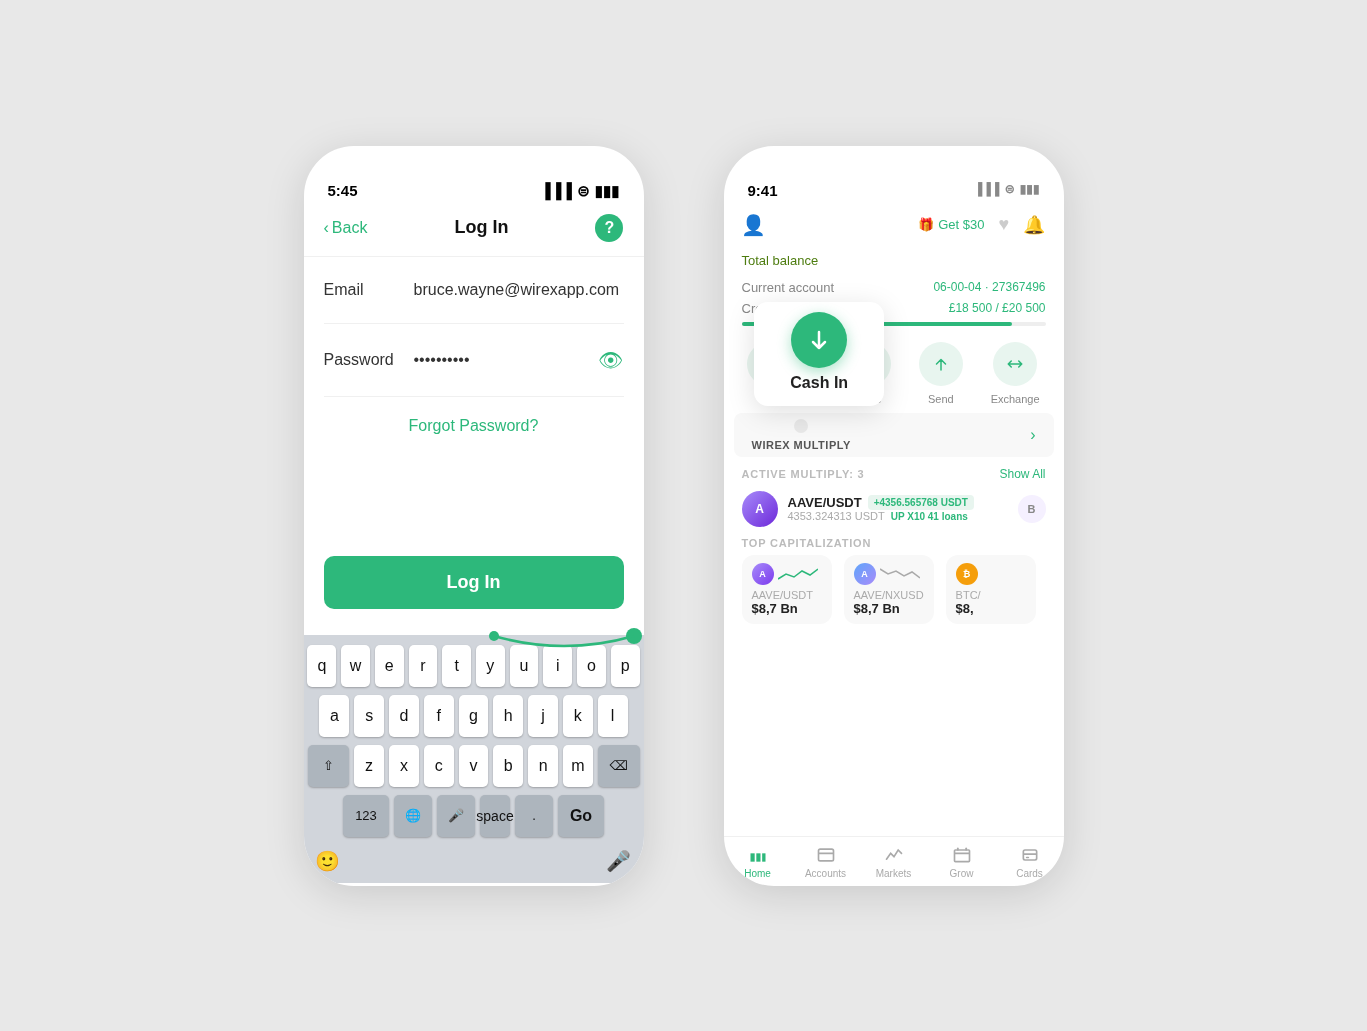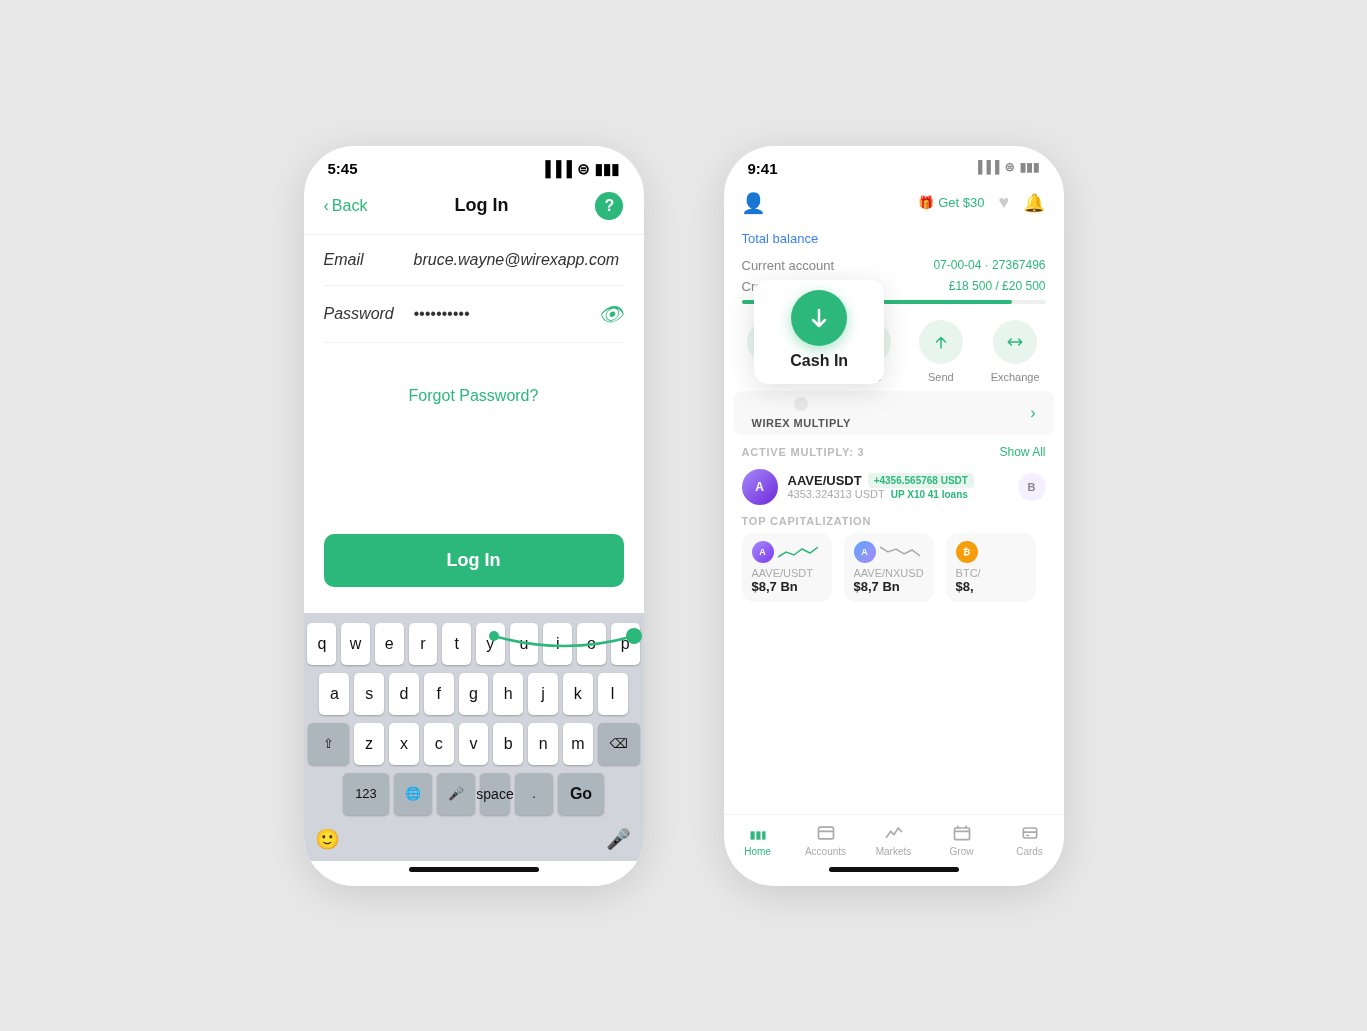--- a/index.html
+++ b/index.html
@@ -69,42 +69,41 @@
       border-radius: 50%;
       display: flex; align-items: center; justify-content: center;
       color: white; font-weight: 700; font-size: 16px;
     }
     .form-section {
       padding: 0 20px;
     }
     .form-row {
       display: flex;
       align-items: center;
-      padding: 16px 0;
+      padding: 24px 0;
       border-bottom: 1px solid #f0f0f0;
-      font-style: italic;
     }
     .form-label {
       color: #333;
       font-size: 16px;
       width: 90px;
       flex-shrink: 0;
     }
     .form-value {
       color: #333;
       font-size: 16px;
       flex: 1;
     }
     .eye-icon {
       color: #2db87b;
       font-size: 20px;
     }
     .forgot-btn {
       text-align: center;
-      padding: 44px 0 20px;
+      padding: 20px 0 20px;
       color: #2db87b;
       font-size: 16px;
     }
     .login-btn {
       margin: 10px 20px;
       background: #2db87b;
       color: white;
       border-radius: 10px;
       text-align: center;
       font-size: 18px;
@@ -205,21 +204,21 @@
       align-items: center;
       gap: 4px;
       color: #2db87b;
       font-size: 13px;
       font-weight: 500;
     }
     .balance-section {
       padding: 6px 18px 0;
     }
     .balance-label {
-      color: #3b82f6;
+      color: #4d7c0f;
       font-size: 13px;
       margin-bottom: 4px;
     }
     .balance-amount {
       font-size: 30px;
       font-weight: 700;
       color: #222;
       display: flex;
       align-items: center;
       gap: 8px;
@@ -443,20 +442,21 @@
       font-size: 10px;
       color: #aaa;
     }
     .nav-item-label.active { color: #2db87b; }
 
     
     .phone-inner {
       display: flex;
       flex-direction: column;
       height: 100%;
+      margin-top: 22px;
     }
 
     .spacer { flex: 1; }
   </style>
 </head>
 <body>
 
 <div class="container">
 
   <div class="phone phone-left">
@@ -593,21 +593,21 @@
           <span style="font-size:18px; color:#ccc;">🔔</span>
         </div>
       </div>
 
       <div class="balance-section">
         <div class="balance-label">Total balance</div>
       </div>
 
       <div class="account-row">
         <span class="account-label">Current account</span>
-        <span class="account-value">07-00-04 · 27367496</span>
+        <span class="account-value">06-00-04 · 27367496</span>
       </div>
 
       <div class="credit-row">
         <span class="credit-label">Credit Power</span>
         <span class="credit-value">£18 500 / £20 500</span>
       </div>
       <div class="credit-bar-wrap">
         <div class="credit-bar-bg">
           <div class="credit-bar-fill"></div>
         </div>

